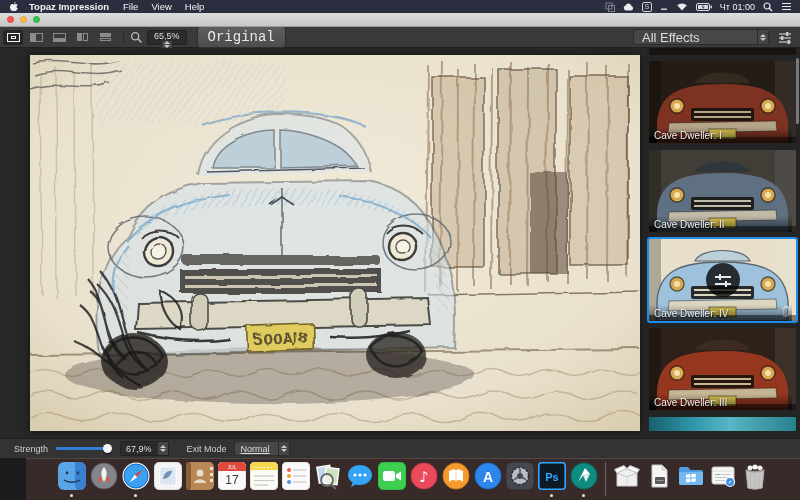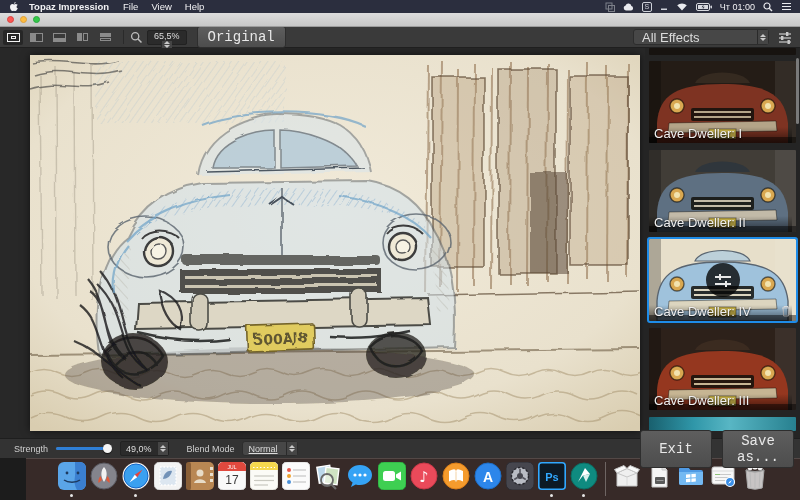--- a/index.html
+++ b/index.html
@@ -68,21 +68,21 @@
   .sketch { position:absolute; left:30px; top:7px; box-shadow:0 0 8px rgba(0,0,0,.6); }
 
   
   .sidebar { width:155px; background:#242424; position:relative; padding:0 4px 0 4px; }
   .partial-top { height:7px; margin:0 0 6px 0; background:#171310; border-radius:1px; }
   .thumb { position:relative; width:147px; height:82px; margin-bottom:7px; overflow:hidden;
     border-radius:1px; }
   .thumb.selected { outline:2px solid #1e8ce8; outline-offset:0; }
   .thumb svg { display:block; }
   .thumb-label { position:absolute; left:0; right:4px; bottom:0; height:16px;
-    background:linear-gradient(transparent,rgba(0,0,0,.55)); color:#f0f0f0; font-size:13px;
+    background:linear-gradient(transparent,rgba(0,0,0,.55)); color:#f0f0f0; font-size:10px;
     display:flex; align-items:flex-end; padding:0 0 2px 5px; text-shadow:0 1px 2px #000; }
   .thumb-ctl { display:none; }
   .thumb.selected .thumb-ctl { display:flex; position:absolute; left:50%; top:50%; width:34px; height:34px;
     margin:-17px 0 0 -17px; border-radius:50%; background:rgba(8,8,8,.8); flex-direction:column;
     align-items:center; justify-content:center; gap:5px; }
   .ctl-row { width:16px; height:2px; background:#e8e8e8; position:relative; }
   .ctl-row::after { content:""; position:absolute; top:-2px; width:2px; height:6px; background:#e8e8e8; }
   .ctl-row.r1::after { left:4px; } .ctl-row.r2::after { left:10px; }
   .thumb-trash { display:none; }
   .thumb.selected .thumb-trash { display:block; position:absolute; right:5px; bottom:4px; }
@@ -470,37 +470,33 @@
   </div>
 
   <div class="bottombar">
     <span class="strength-lbl">Strength</span>
     <span class="slider">
       <span class="track"></span>
       <span class="fill"></span>
       <span class="knob"></span>
     </span>
     <span class="valbox">
-      <span class="v">49,0%</span>
+      <span class="v">67,9%</span>
       <span class="stepper">
           <i class="up"></i>
           <i class="dn"></i>
         </span>
     </span>
-    <span class="blend-lbl">Blend Mode</span>
+    <span class="blend-lbl">Exit Mode</span>
     <span class="blend-select">
       <span class="lbl">Normal</span>
       <span class="stepper">
           <i class="up"></i>
           <i class="dn"></i>
         </span>
-    </span>
-    <span class="bb-right">
-      <button class="btn bb-btn">Exit</button>
-      <button class="btn bb-btn">Save as...</button>
     </span>
   </div>
 
   <div class="dock">
 
     <span class="dock-item">
       <svg width="28" height="28" viewBox="0 0 28 28">
         <rect width="28" height="28" rx="6" fill="#5aa5e8"></rect>
         <path d="M17 0 h5 a6 6 0 0 1 6 6 v16 a6 6 0 0 1-6 6 h-3 c-2.5-4-3-9-2-14 .4-2.8 0-9 0-14z" fill="#3b7fd0"></path>
         <circle cx="9" cy="11" r="1.4" fill="#1d3a5f"></circle>

